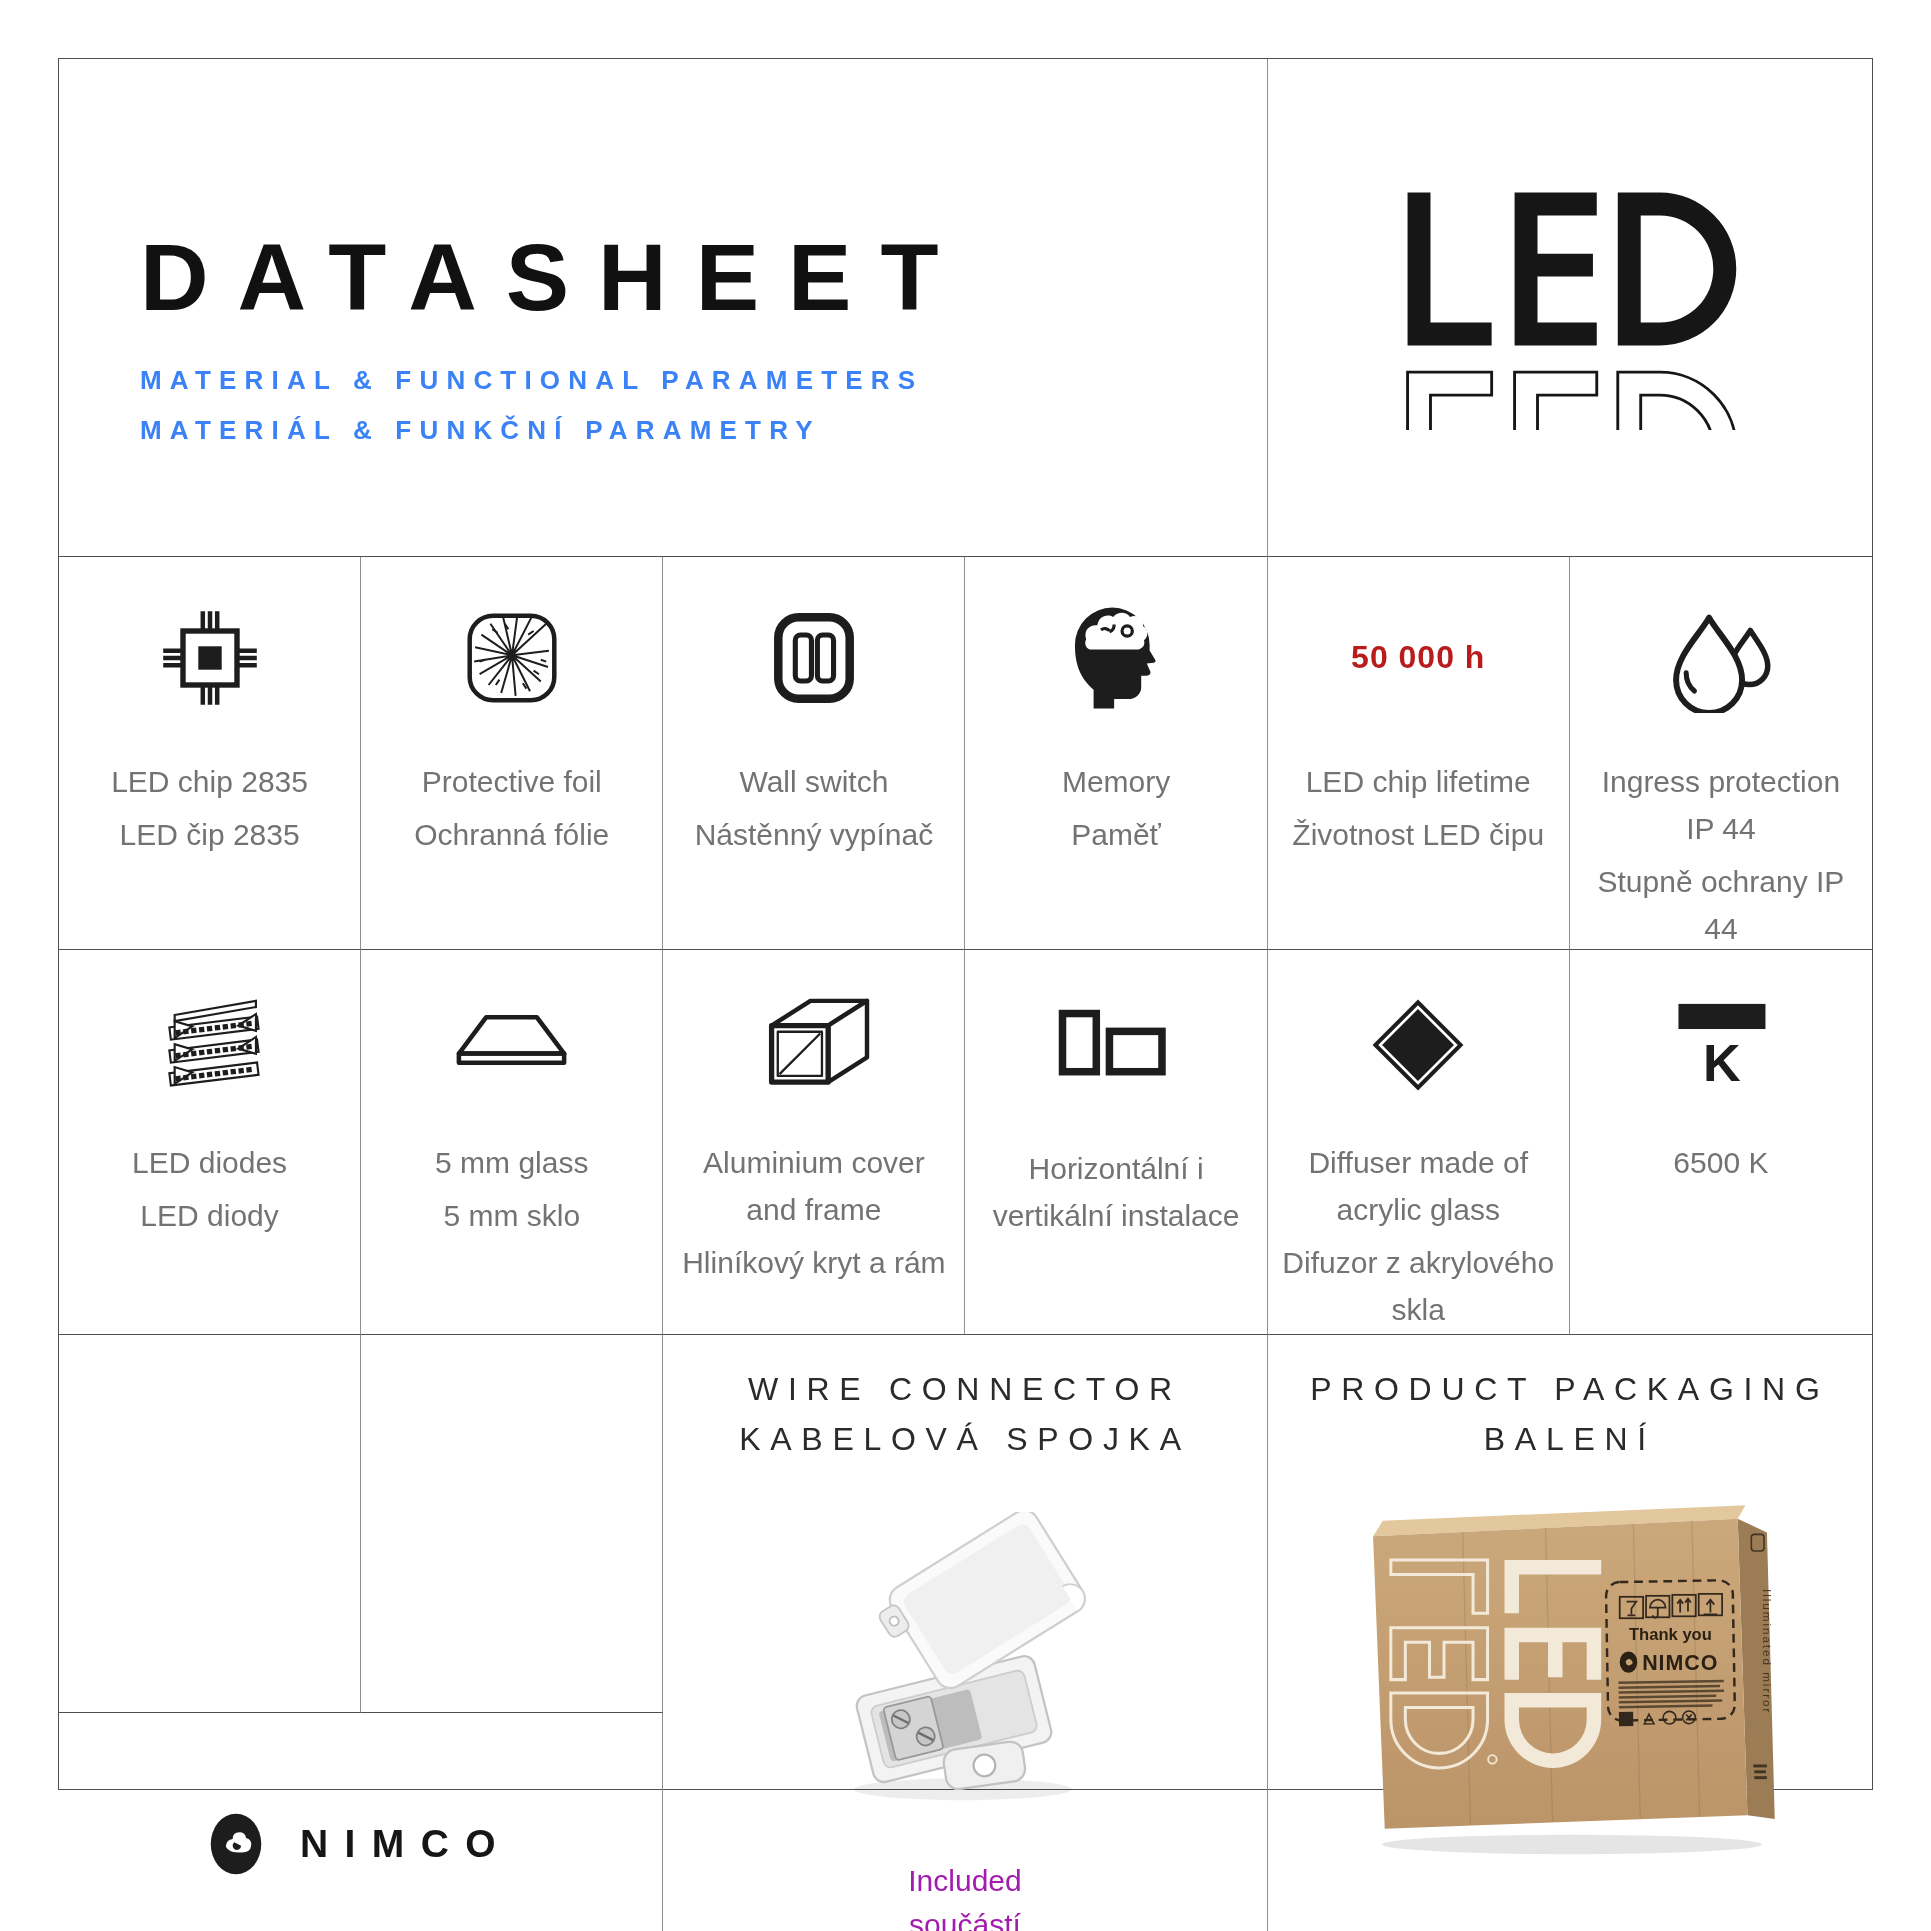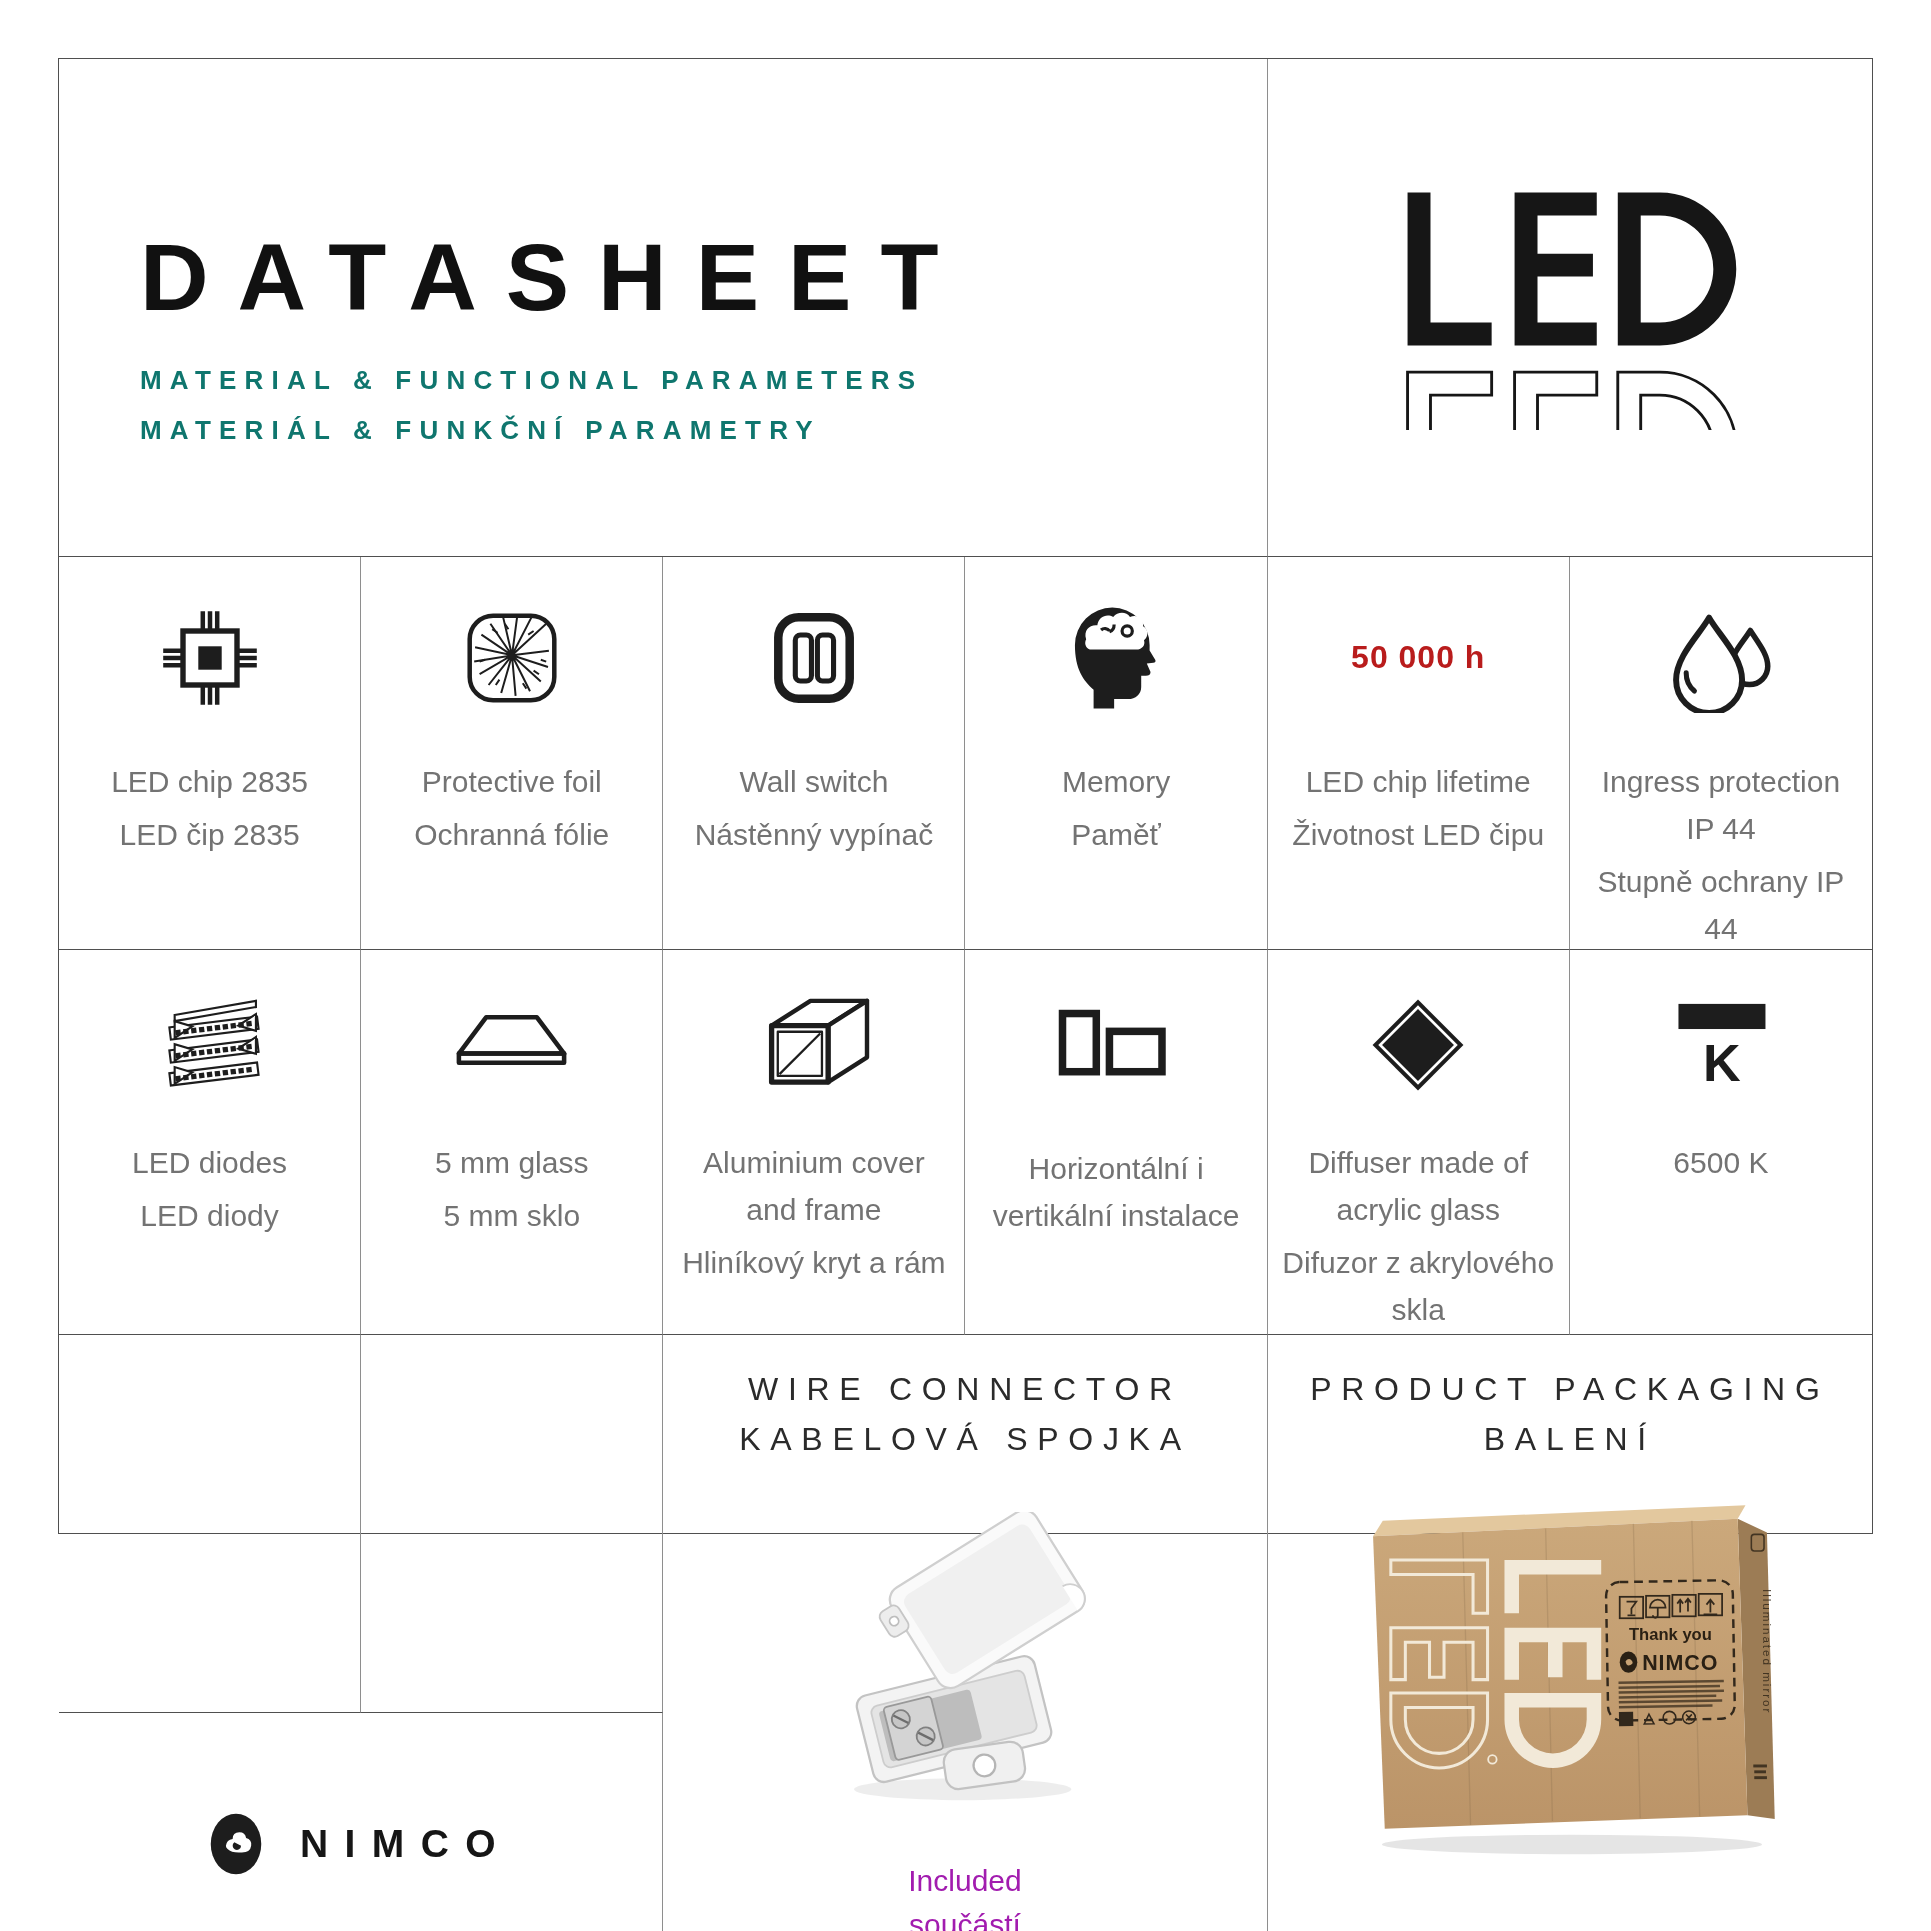--- a/index.html
+++ b/index.html
@@ -1,26 +1,26 @@
 <!DOCTYPE html>
 <html><head>
 <meta charset="utf-8">
 <style>
   html,body{margin:0;padding:0;width:1931px;height:1931px;background:#ffffff;overflow:hidden;
     font-family:"Liberation Sans","DejaVu Sans",sans-serif;color:#1c1c1c;}
-  .sheet{position:absolute;left:58px;top:58px;width:1815px;height:1476px;background:#fff;
+  .sheet{position:absolute;left:58px;top:58px;width:1815px;height:1732px;background:#fff;
     border:1.9px solid #4f4f4f;box-sizing:border-box;display:grid;
     grid-template-columns:repeat(6,1fr);
     grid-template-rows:498px 393px 385px 378px auto;}
   .br{border-right:1.9px solid #8e8e8e;}
   .bb{border-bottom:1.9px solid #4f4f4f;}
   
   .hdr-left{grid-column:1/5;grid-row:1;padding:170px 0 0 81px;box-sizing:border-box;}
   .hdr-title{font-size:95px;font-weight:800;letter-spacing:29px;line-height:97px;color:#111;}
-  .hdr-sub{font-size:26px;font-weight:700;letter-spacing:8.2px;line-height:50px;color:#0f766e;}
+  .hdr-sub{font-size:26px;font-weight:700;letter-spacing:8.2px;line-height:50px;color:#3b82f6;}
   .hdr-sub.first{margin-top:29px;}
   .hdr-right{grid-column:5/7;grid-row:1;display:flex;justify-content:center;align-items:flex-start;
     padding-top:133px;box-sizing:border-box;}
   
   .cell{display:flex;flex-direction:column;align-items:center;box-sizing:border-box;}
   .icon-box{height:201px;display:flex;align-items:center;justify-content:center;flex:none;}
   .cell.r2 .icon-box{height:189px;}
   .lbl{font-size:30px;line-height:47px;color:#737373;text-align:center;white-space:pre-line;
     max-width:292px;}
   .lbl.cz{margin-top:6px;}

